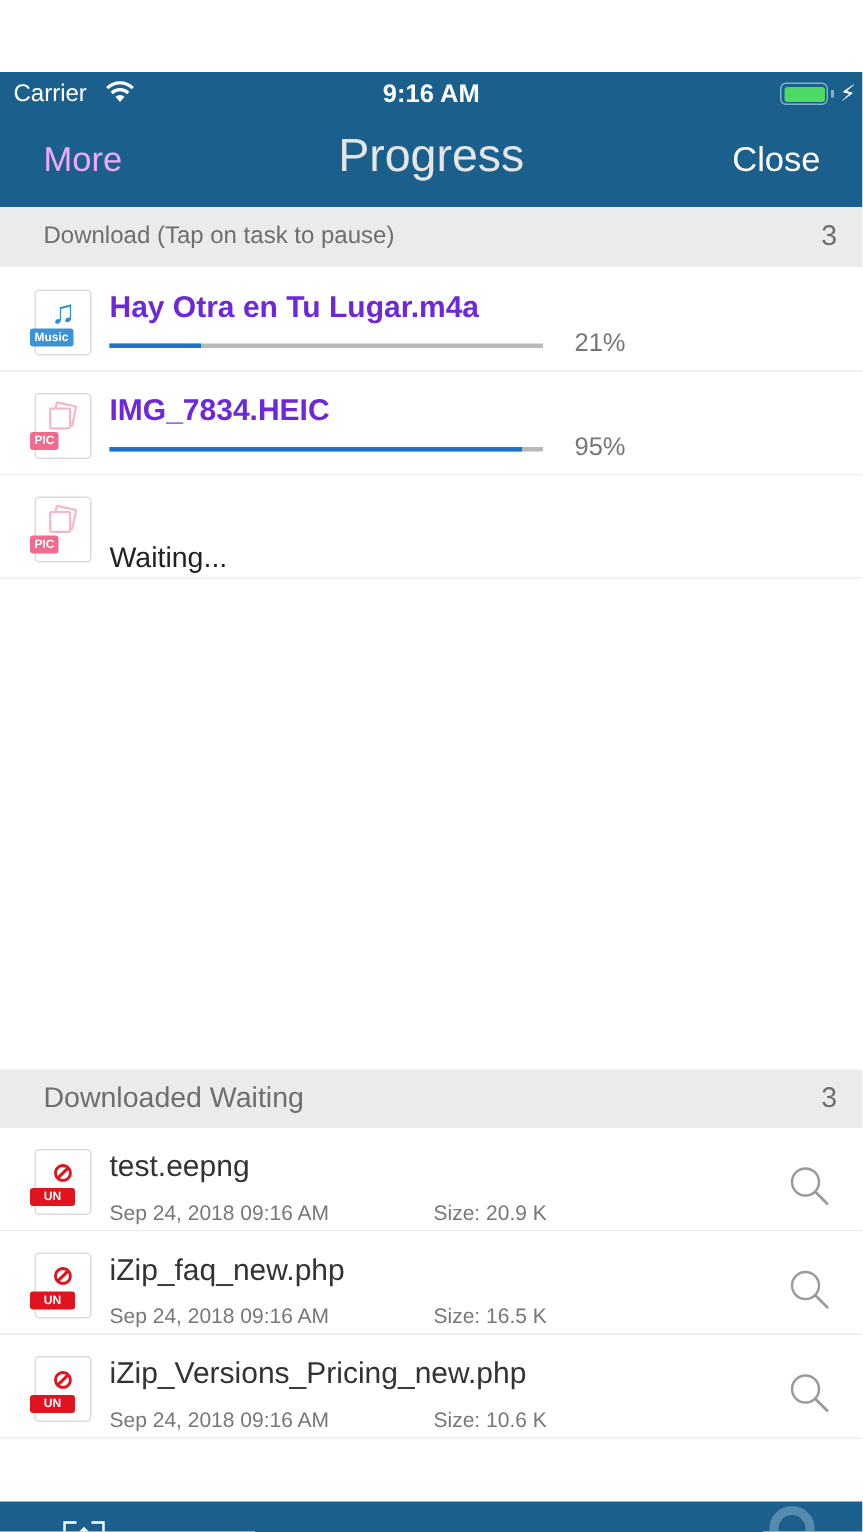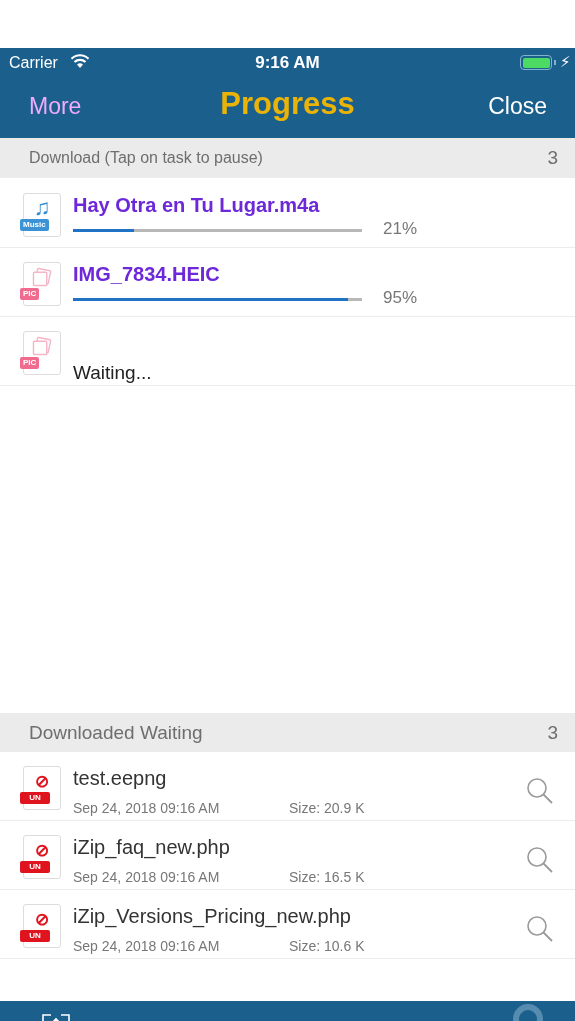--- a/index.html
+++ b/index.html
@@ -10,21 +10,21 @@
   .status { position: absolute; left: 0; top: 0; width: 100%; height: 30px; }
   .carrier { position: absolute; left: 9px; top: 6px; font-size: 16px; }
   .wifi { position: absolute; left: 70px; top: 5px; width: 20px; height: 16px; }
   .clock { position: absolute; left: 0; width: 100%; text-align: center; top: 5px; font-size: 17px; font-weight: bold; }
   .battery { position: absolute; left: 520px; top: 7px; width: 32px; height: 15px; border: 1.5px solid #7fb3cf; border-radius: 4px; padding: 1.5px; }
   .battery-fill { width: 100%; height: 100%; background: #4cd964; border-radius: 2px; }
   .battery-tip { position: absolute; left: 554px; top: 12px; width: 2px; height: 5px; background: #7fb3cf; }
   .bolt { position: absolute; left: 560px; top: 5px; font-size: 15px; color: #fff; }
 
   .nav-more { position: absolute; left: 29px; top: 45px; font-size: 23px; color: #f0abfc; cursor: pointer; }
-  .nav-title { position: absolute; left: 0; width: 100%; text-align: center; top: 38px; font-size: 31px; color: #eab308; pointer-events: none; font-weight: bold; }
+  .nav-title { position: absolute; left: 0; width: 100%; text-align: center; top: 38px; font-size: 31px; color: #e5e5e5; pointer-events: none; }
   .nav-close { position: absolute; right: 28px; top: 45px; font-size: 23px; color: #fff; cursor: pointer; }
 
   .section-header { position: absolute; left: 0; width: 575px; height: 40px; background: #ebebeb; color: #6e6e6e; padding-left: 39px; }
   .section-header .label { position: absolute; left: 29px; top: 11px; font-size: 16px; }
   .section-header .count { position: absolute; right: 17px; top: 9px; font-size: 19px; }
   .sh-download { top: 90px; }
   .sh-history { top: 665px; height: 39px; }
   .sh-history .label { font-size: 19px; top: 9px; }
 
   .row { position: absolute; left: 0; width: 575px; height: 69px; border-bottom: 1px solid #ececec; background: #fff; cursor: pointer; }

